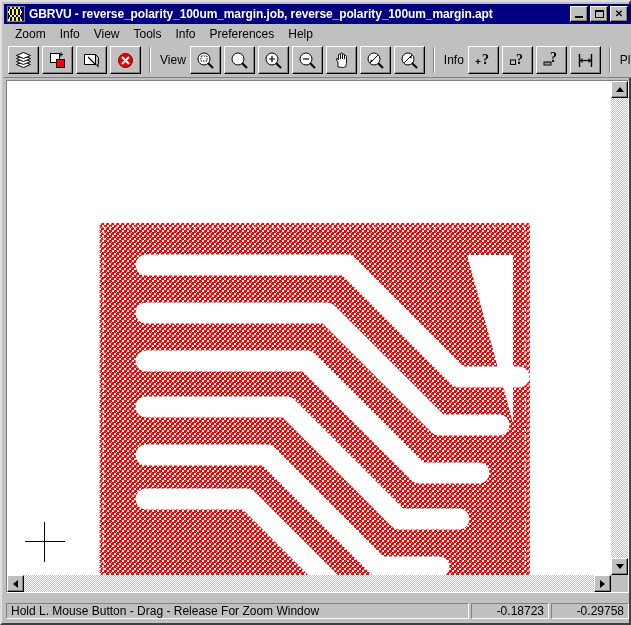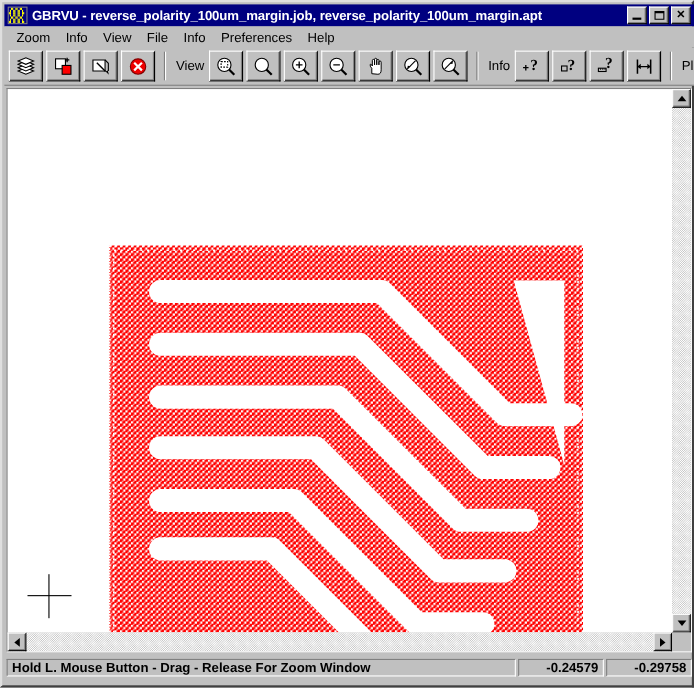--- a/index.html
+++ b/index.html
@@ -155,21 +155,21 @@
   }
   .arr { width:0;height:0; }
   .arr-up    { border-left:4px solid transparent; border-right:4px solid transparent; border-bottom:5px solid #000; }
   .arr-down  { border-left:4px solid transparent; border-right:4px solid transparent; border-top:5px solid #000; }
   .arr-left  { border-top:4px solid transparent; border-bottom:4px solid transparent; border-right:5px solid #000; }
   .arr-right { border-top:4px solid transparent; border-bottom:4px solid transparent; border-left:5px solid #000; }
 
   
   #statusbar {
     position:absolute; left:4px; bottom:4px; width:623px; height:20px;
-    display:flex; align-items:flex-start; box-sizing:border-box;font-weight:bold;
+    display:flex; align-items:flex-end; box-sizing:border-box;
   }
   .sb-panel {
     background:#c0c0c0;
     border-top: 1px solid #808080;
     border-left: 1px solid #808080;
     border-right: 1px solid #ffffff;
     border-bottom: 1px solid #ffffff;
     box-sizing: border-box;
     display:flex; align-items:center;
     font-size: 12px; color:#000;
@@ -248,21 +248,21 @@
       <div class="tbtn">
         <span class="g gl-close">✕</span>
       </div>
     </div>
   </div>
 
   <div id="menubar">
     <div class="menu-item">Zoom</div>
     <div class="menu-item">Info</div>
     <div class="menu-item">View</div>
-    <div class="menu-item">File</div>
+    <div class="menu-item">Tools</div>
     <div class="menu-item">Info</div>
     <div class="menu-item">Preferences</div>
     <div class="menu-item">Help</div>
   </div>
 
   <div id="toolbar">
 
     <div class="tb-btn">
       <span>
         <svg width="19" height="19" viewBox="0 0 19 19">
@@ -481,17 +481,17 @@
       <div class="sb-arrow" style="right:0; top:0;">
         <span class="arr arr-right"></span>
       </div>
     </div>
 
     <div id="sb-corner"></div>
   </div>
 
   <div id="statusbar">
     <div id="sb-msg" class="sb-panel">Hold L. Mouse Button - Drag - Release For Zoom Window</div>
-    <div id="sb-x" class="sb-panel">-0.24579</div>
+    <div id="sb-x" class="sb-panel">-0.18723</div>
     <div id="sb-y" class="sb-panel">-0.29758</div>
   </div>
 
 </div>
 
 </body></html>

